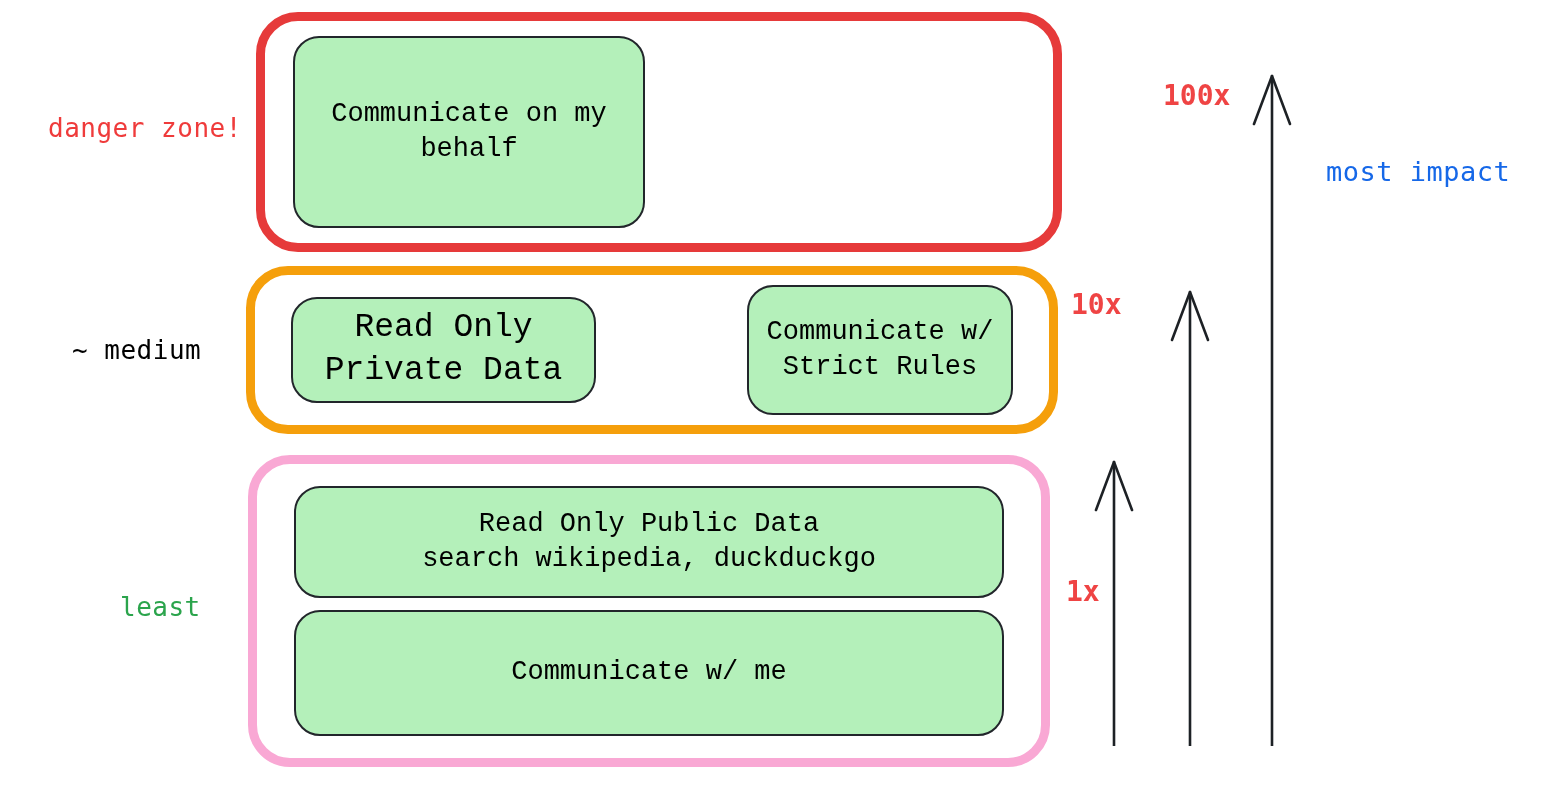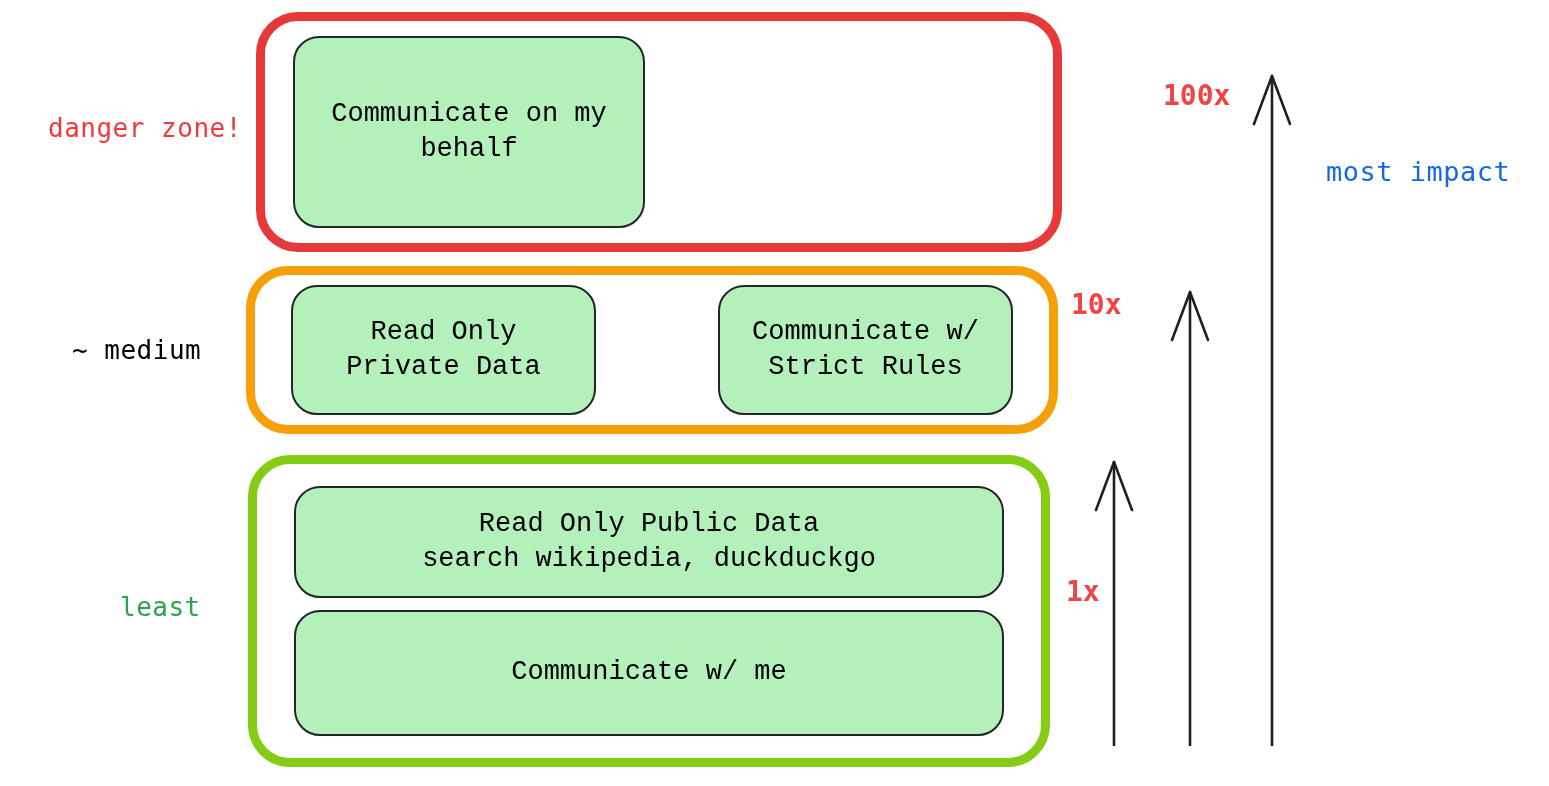--- a/index.html
+++ b/index.html
@@ -47,21 +47,21 @@
     height: 168px;
     border: 9px solid #f59f0b;
     justify-content: space-between;
     padding: 0 36px;
   }
   .zone-safe {
     left: 248px;
     top: 455px;
     width: 802px;
     height: 312px;
-    border: 9px solid #84cc16;
+    border: 9px solid #f9a8d4;
     flex-direction: column;
     justify-content: center;
     align-items: center;
     padding: 0 30px;
   }
 
   
   .cap {
     box-sizing: border-box;
     background: #b4f0ba;
@@ -82,25 +82,25 @@
     height: 192px;
     font-size: 27px;
   }
   .cap-mutate {
     width: 300px;
     height: 192px;
     font-size: 27px;
   }
   .cap-readonly-private {
     width: 305px;
-    height: 130px;
-    font-size: 27px;
+    height: 106px;
+    font-size: 33px;
   }
   .cap-comm-strict {
-    width: 295px;
+    width: 266px;
     height: 130px;
     font-size: 27px;
   }
   .cap-readonly-public {
     width: 710px;
     height: 112px;
     font-size: 27px;
     margin-bottom: 12px;
   }
   .cap-comm-me {

